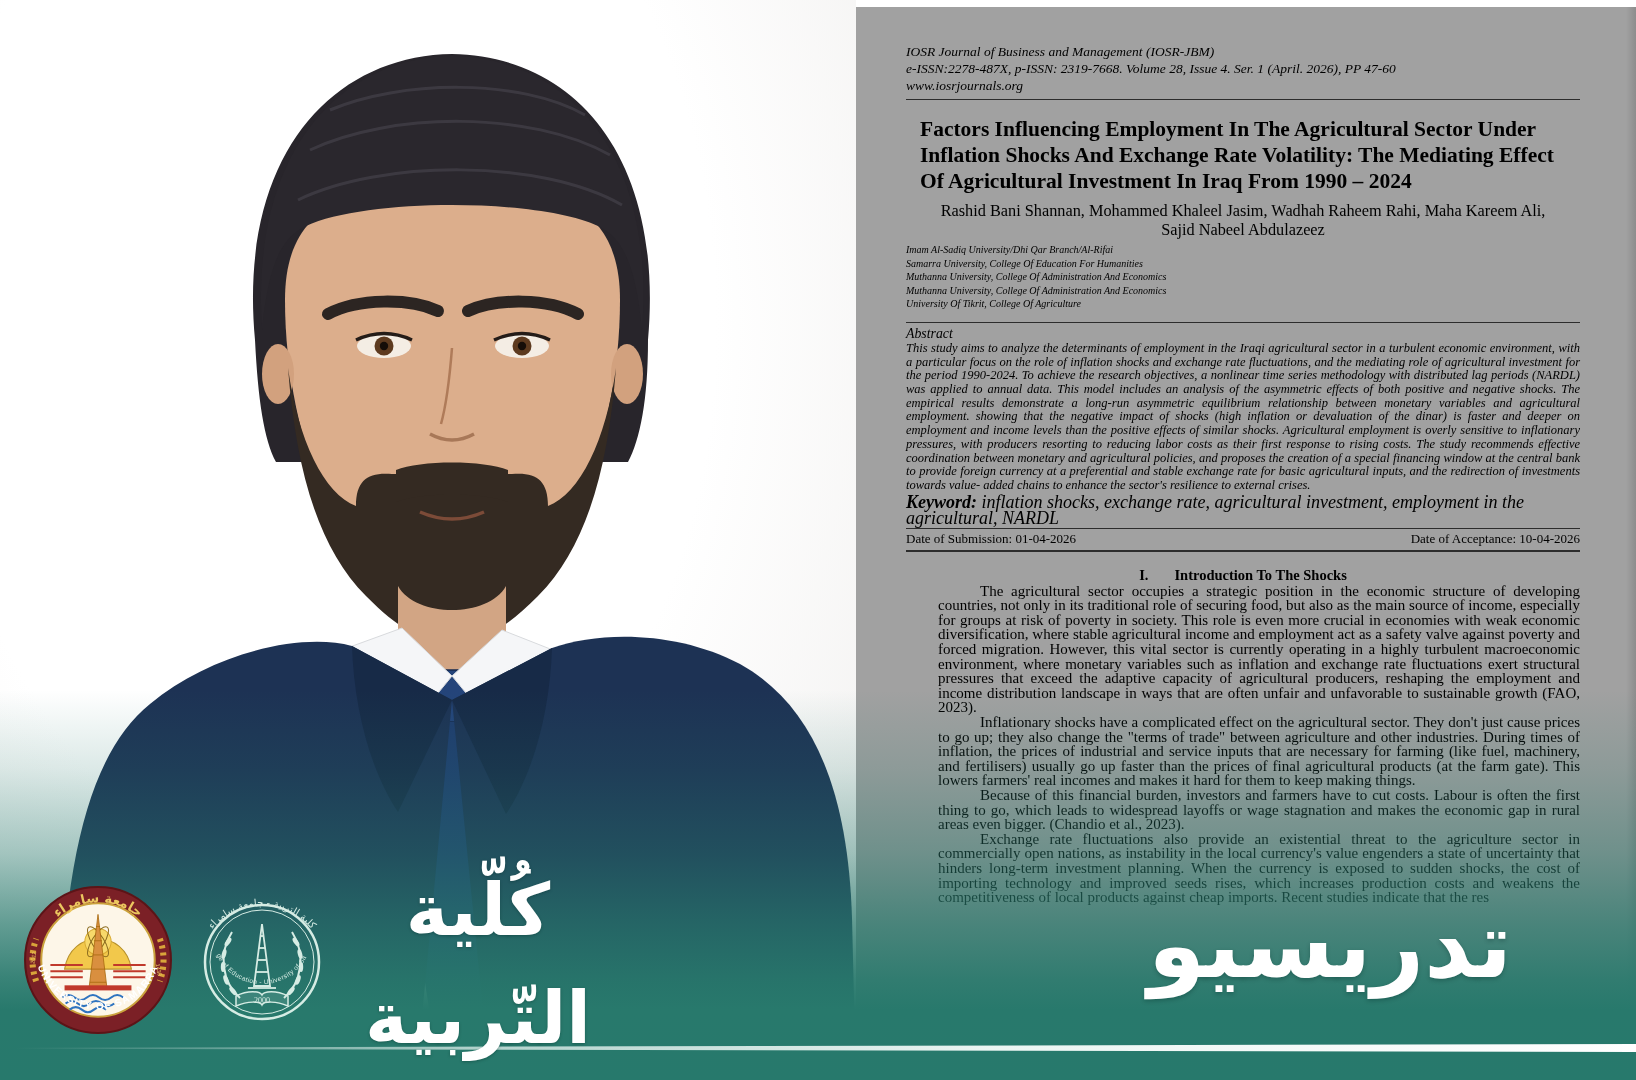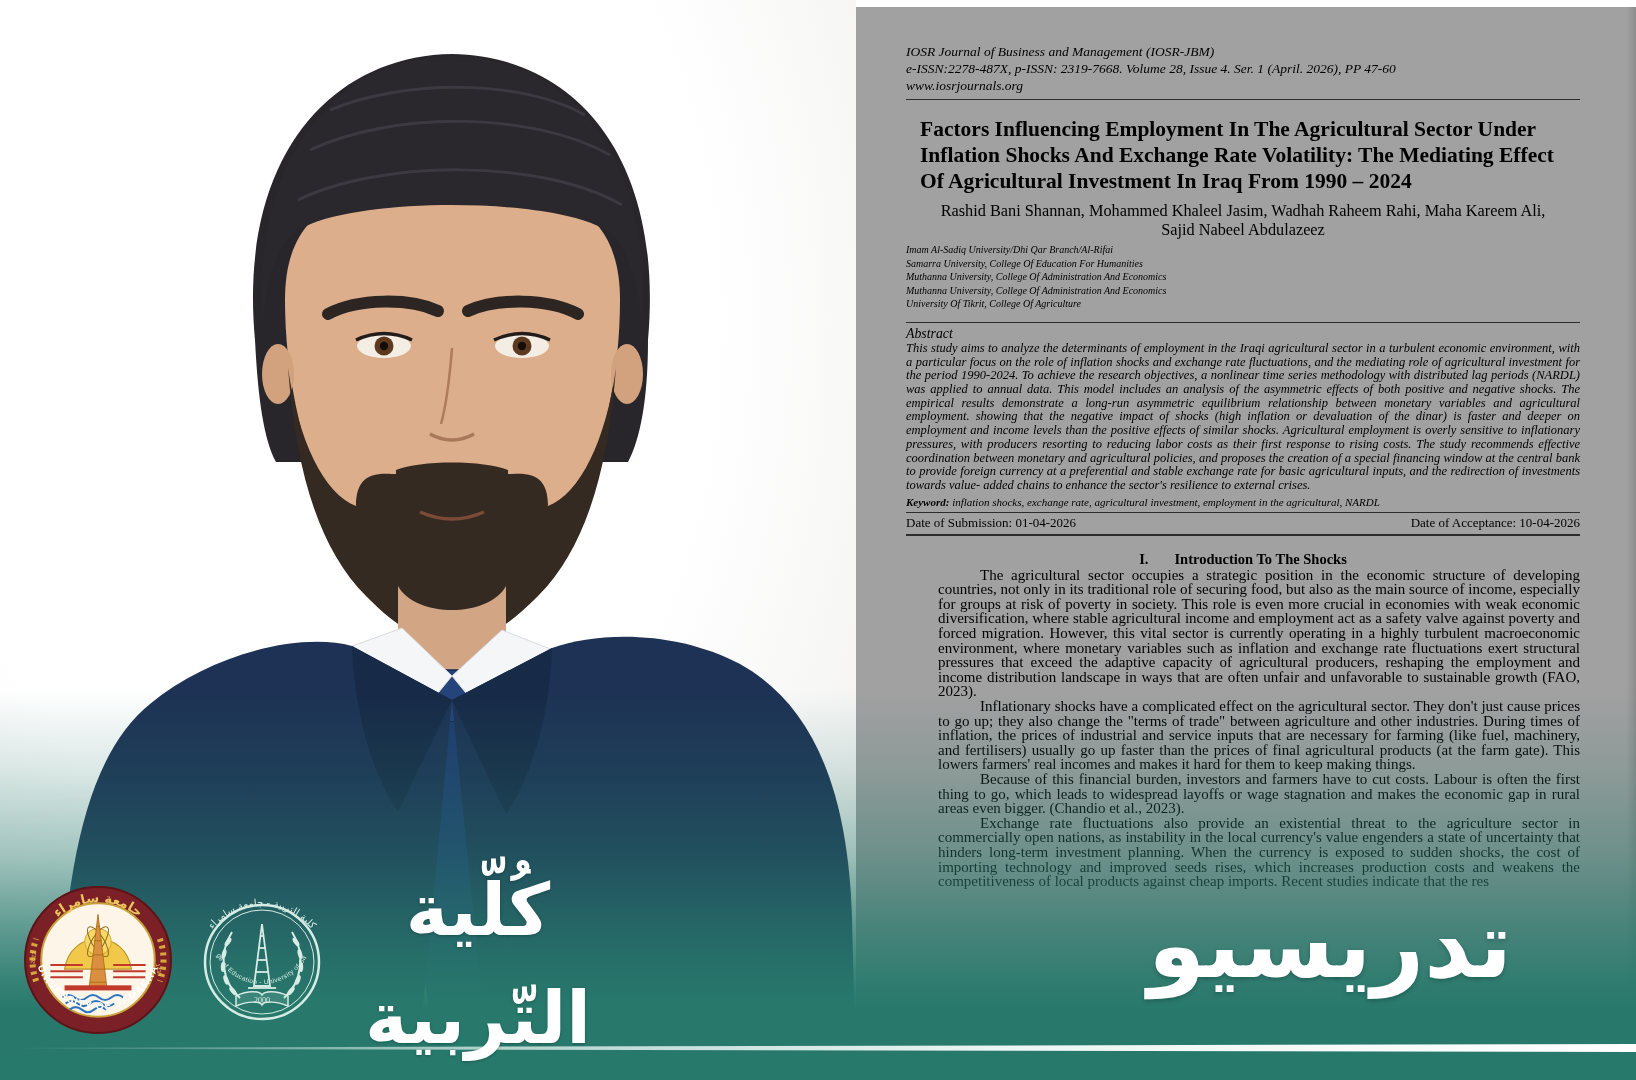--- a/index.html
+++ b/index.html
@@ -17,21 +17,21 @@
   #paper-content{padding:36px 56px 0 50px;}
   .jh{font-style:italic;font-size:13.5px;line-height:17px;}
   #journal-header{border-bottom:1.6px solid #2c2c2c;padding-bottom:5px;}
   #paper-title{margin-top:16px;font-weight:bold;font-size:21.5px;line-height:26px;text-align:left;padding:0 14px;}
   #paper-authors{margin-top:7px;font-size:16.3px;line-height:19px;text-align:center;padding:0 30px;}
   .affil{font-style:italic;font-size:10px;line-height:13.6px;}
   #affils{margin-top:4px;}
   #abstract-rule{margin-top:11px;border-top:1.6px solid #2c2c2c;}
   #abstract-heading{font-weight:normal;font-style:italic;font-size:13.8px;line-height:17px;margin-top:2px;}
   #abstract-body{font-style:italic;font-size:12.5px;line-height:13.7px;text-align:justify;}
-  #keyword-row{font-style:italic;font-size:11px;line-height:16px;padding:1px 0 2px;
+  #keyword-row{font-style:italic;font-size:18px;line-height:16px;padding:1px 0 2px;
     border-bottom:1.6px solid #2c2c2c;font-family:Liberation Serif, serif;}
   #keyword-row b{font-weight:bold;}
   #dates-row{display:flex;justify-content:space-between;font-size:13px;line-height:16px;
     padding:2px 0 3px;border-bottom:2px solid #2c2c2c;gap:44px;}
   #section-heading{margin-top:14px;text-align:center;font-weight:bold;font-size:14.5px;line-height:18px;}
   #section-heading .secnum{margin-right:26px;}
   .para{font-size:15px;line-height:14.6px;text-align:justify;text-indent:42px;margin-left:32px;}
   #edge-shade{position:absolute;right:0;top:0;width:10px;height:1080px;
     background:linear-gradient(to right, rgba(0,0,0,0), rgba(0,0,0,0.13));}
 

